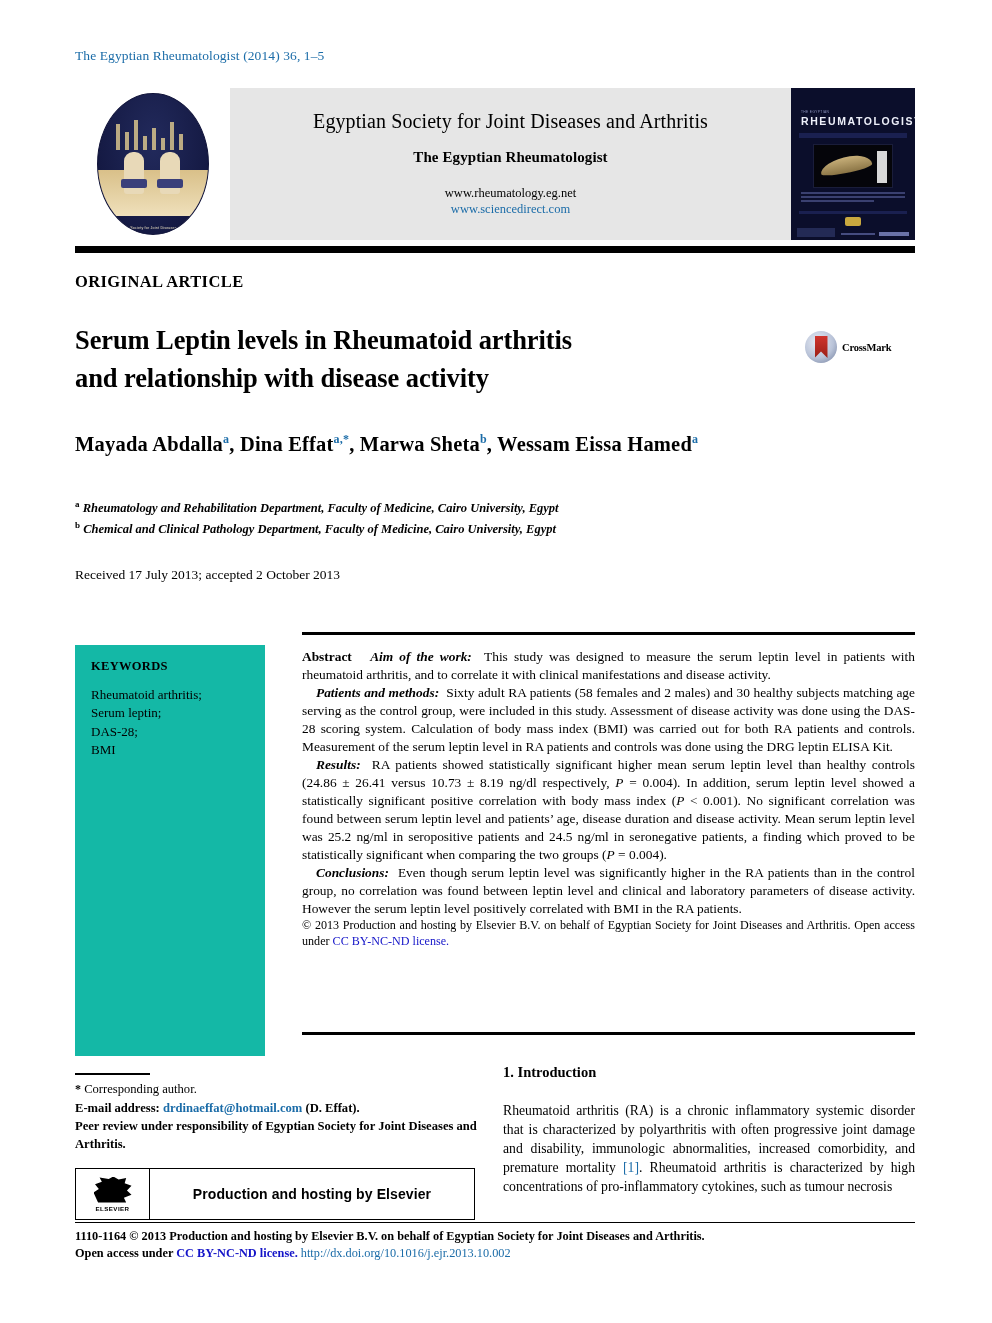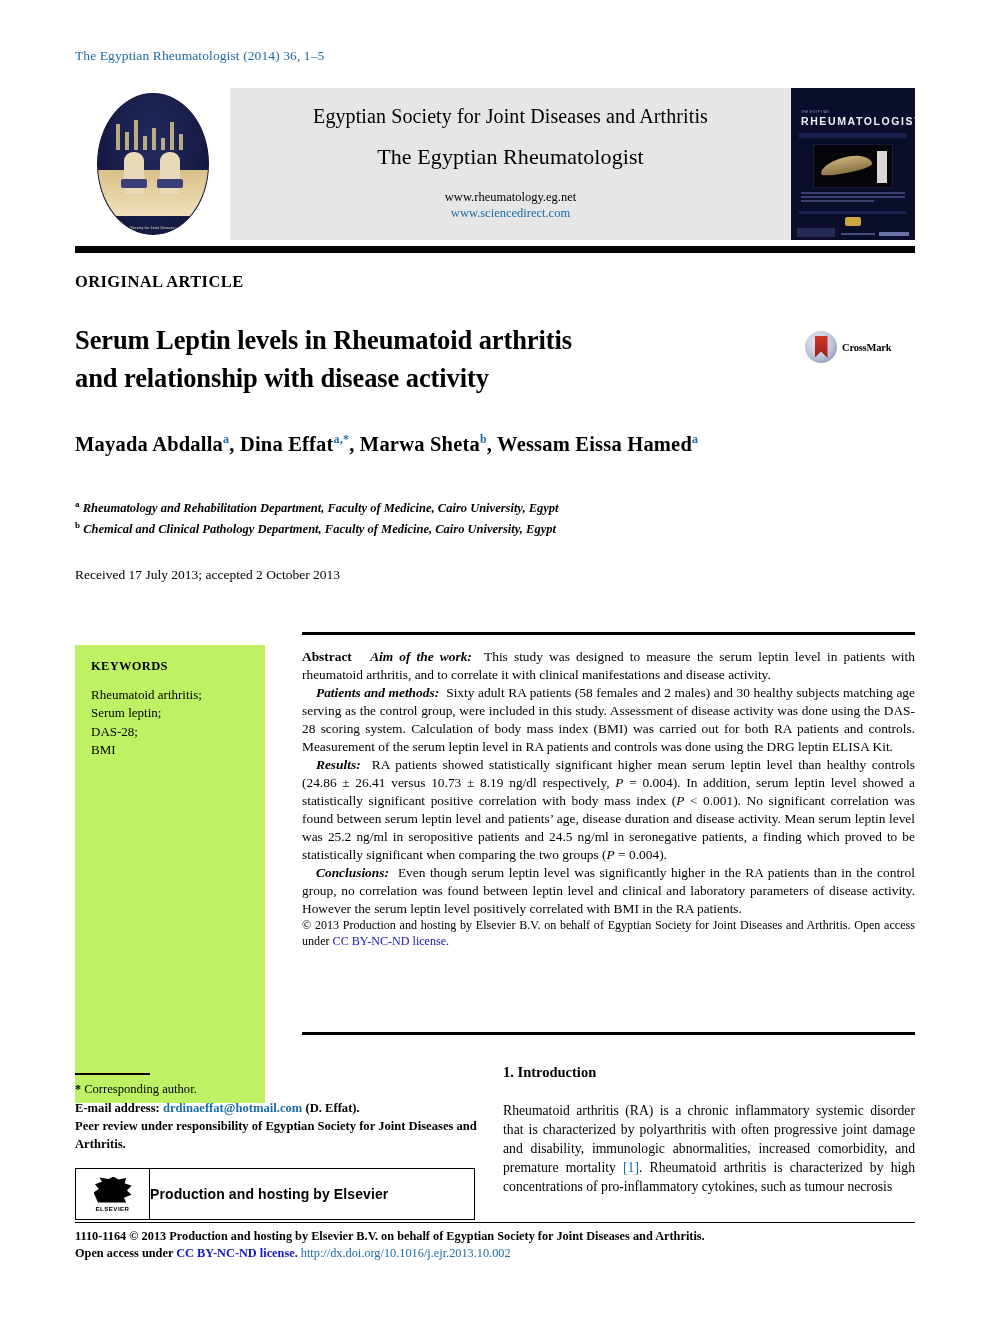--- a/index.html
+++ b/index.html
@@ -80,22 +80,22 @@
     align-items: center; justify-content: center;
     padding: 8px 10px 10px;
   }
   .society-name {
     font-size: 20px;
     font-family: "Liberation Serif", serif;
     margin-bottom: 16px;
     letter-spacing: .1px;
   }
   .journal-name {
-    font-size: 22px;
-    font-weight: normal;
+    font-size: 15px;
+    font-weight: bold;
     font-family: "Liberation Serif", serif;
     margin-bottom: 20px;
     letter-spacing: .1px;
   }
   .url-1 { font-size: 12.5px; color: #000; margin-bottom: 1px; }
   .url-2 { font-size: 12.5px; color: #1b6ca8; }
 
   .cover-thumb {
     flex: 0 0 124px;
     width: 124px;
@@ -225,22 +225,22 @@
   
   .history {
     position: absolute; left: 75px; top: 565px;
     font-size: 13.5px; line-height: 1.5;
   }
 
   
   .kw-panel {
     position: absolute;
     left: 75px; top: 645px;
-    width: 190px; height: 458px;
-    background: #bef264;
+    width: 190px; height: 411px;
+    background: #14b8a6;
     padding: 14px 16px;
   }
   .kw-title {
     font-size: 12.5px; font-weight: bold; letter-spacing: .3px;
     margin-bottom: 12px;
     font-family: "Liberation Serif", serif;
   }
   .kw-list { font-size: 13px; line-height: 1.42; }
 
   .abstract-col {
@@ -305,21 +305,21 @@
     width: 38px; height: 26px;
     background: #000;
     clip-path: polygon(12% 100%, 0 62%, 14% 48%, 4% 30%, 22% 20%, 16% 4%, 40% 10%, 52% 0, 66% 12%, 86% 6%, 82% 26%, 100% 36%, 88% 54%, 100% 70%, 80% 82%, 86% 100%);
   }
   .els-word {
     font-size: 6.2px; font-weight: bold; letter-spacing: .4px;
     font-family: "Liberation Sans", sans-serif;
     margin-top: 2px;
   }
   .els-text {
-    flex: 1; 
+    flex: 1; text-align: center;
     font-size: 14px; font-weight: bold;
     font-family: "Liberation Sans", sans-serif;
     letter-spacing: .1px;
   }
 
   
   .intro-head {
     position: absolute; left: 503px; top: 1064px;
     font-size: 14.5px; font-weight: bold;
   }

